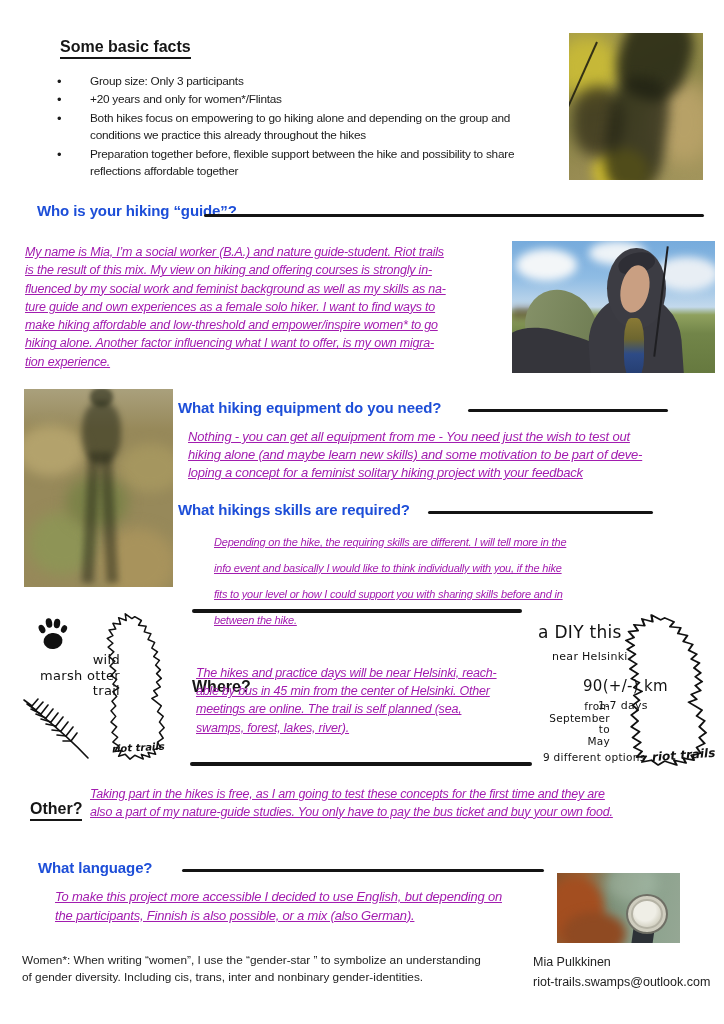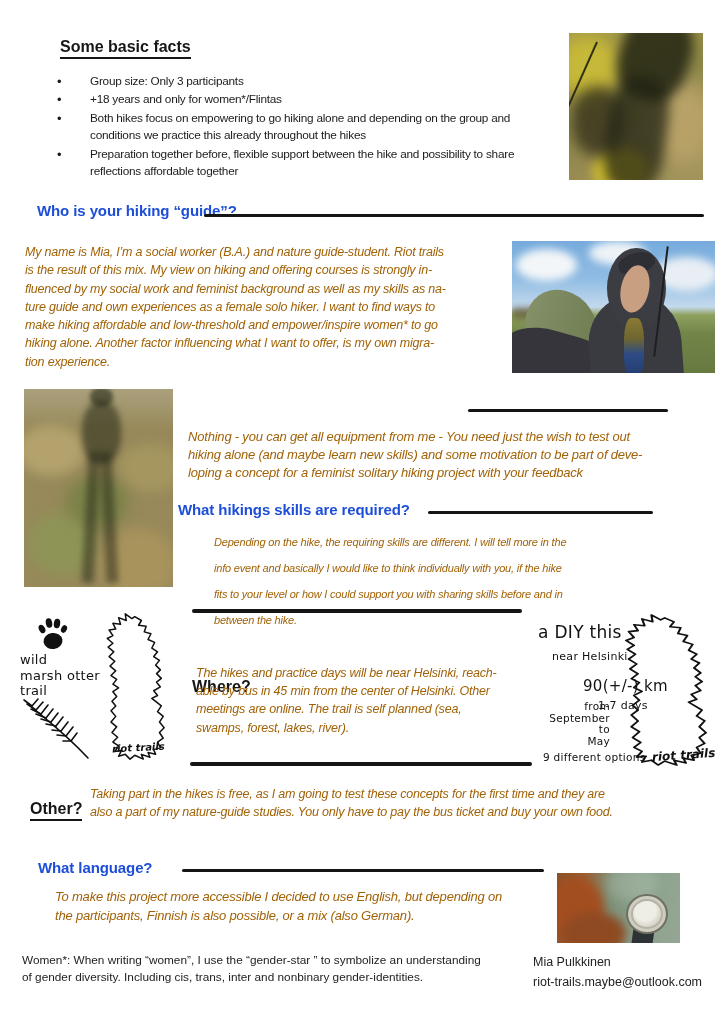--- a/index.html
+++ b/index.html
@@ -3,21 +3,21 @@
 <meta charset="utf-8">
 <style>
   html,body{margin:0;padding:0;background:#ffffff;}
   .page{position:relative;width:724px;height:1024px;background:#ffffff;overflow:hidden;
         font-family:"Liberation Sans",sans-serif;color:#1b1b1b;}
   .abs{position:absolute;}
   .h{font-weight:bold;font-size:15px;letter-spacing:-0.1px;color:#1d4ed8;}
   .h-big{font-weight:bold;font-size:16px;color:#161616;}
   .uline{border-bottom:2px solid #161616;padding-bottom:1px;}
   .rule{background:#141414;border-radius:2px;}
-  .body-it{font-style:italic;white-space:pre-line;color:#a16207;}
+  .body-it{font-style:italic;white-space:pre-line;color:#a21caf;text-decoration:underline;}
   .facts-row{display:flex;margin:0 0 0.5px 0;}
   .facts-bullet{width:33px;font-size:13px;line-height:17.8px;flex:none;}
   .facts-text{font-size:11.8px;line-height:17.8px;letter-spacing:-0.25px;white-space:pre-line;}
   .hand{font-family:"DejaVu Sans",sans-serif;color:#111;letter-spacing:0.3px;}
   .sig{font-family:"DejaVu Sans",sans-serif;font-weight:bold;font-style:italic;color:#111;}
   .photo{position:absolute;overflow:hidden;}
   .photo div{position:absolute;}
   
   .p1{background:linear-gradient(155deg,#a79d49 0%,#9a9146 22%,#8d8748 45%,#978b52 68%,#a2955c 100%);}
   .p1-moss1{left:-10%;top:2%;width:48%;height:42%;background:#c6b838;border-radius:50%;filter:blur(8px);}
@@ -69,21 +69,21 @@
 <div class="page">
 
   <div class="abs h-big uline" style="left:60px;top:38px;">Some basic facts</div>
   <div class="abs" style="left:57px;top:73px;width:525px;">
     <div class="facts-row">
       <span class="facts-bullet">•</span>
       <span class="facts-text">Group size: Only 3 participants</span>
     </div>
     <div class="facts-row">
       <span class="facts-bullet">•</span>
-      <span class="facts-text">+18 years and only for women*/Flintas</span>
+      <span class="facts-text">+20 years and only for women*/Flintas</span>
     </div>
     <div class="facts-row">
       <span class="facts-bullet">•</span>
       <span class="facts-text">Both hikes focus on empowering to go hiking alone and depending on the group and
 conditions we practice this already throughout the hikes</span>
     </div>
     <div class="facts-row">
       <span class="facts-bullet">•</span>
       <span class="facts-text">Preparation together before, flexible support between the hike and possibility to share
 reflections affordable together</span>
@@ -131,40 +131,41 @@
     <div class="p3-m3"></div>
     <div class="p3-m4"></div>
     <div class="p3-m5"></div>
     <div class="p3-rip"></div>
     <div class="p3-head"></div>
     <div class="p3-tor"></div>
     <div class="p3-l1"></div>
     <div class="p3-l2"></div>
   </div>
 
+  <div class="abs h" style="left:178px;top:399px;">What hiking equipment do you need?</div>
   <div class="abs rule" style="left:468px;top:409px;width:200px;height:3px;"></div>
   <div class="abs body-it" style="left:188px;top:428px;width:530px;font-size:13px;line-height:18.2px;letter-spacing:-0.2px;">Nothing - you can get all equipment from me - You need just the wish to test out
 hiking alone (and maybe learn new skills) and some motivation to be part of deve-
 loping a concept for a feminist solitary hiking project with your feedback</div>
 
   <div class="abs h" style="left:178px;top:501px;">What hikings skills are required?</div>
   <div class="abs rule" style="left:428px;top:511px;width:225px;height:3px;"></div>
   <div class="abs body-it" style="left:188px;top:529px;width:520px;font-size:11px;line-height:26px;letter-spacing:-0.2px;margin-left:26px;">Depending on the hike, the requiring skills are different. I will tell more in the
 info event and basically I would like to think individually with you, if the hike
 fits to your level or how I could support you with sharing skills before and in
 between the hike.</div>
 
   <svg class="abs" style="left:36px;top:616px;" width="34" height="36" viewBox="0 0 34 36">
     <ellipse cx="17" cy="25" rx="9.5" ry="8" fill="#111" transform="rotate(-8 17 25)"></ellipse>
     <ellipse cx="6" cy="13" rx="3" ry="4.4" fill="#111" transform="rotate(-28 6 13)"></ellipse>
     <ellipse cx="13" cy="7" rx="3.2" ry="4.8" fill="#111" transform="rotate(-10 13 7)"></ellipse>
     <ellipse cx="21" cy="7.5" rx="3.2" ry="4.8" fill="#111" transform="rotate(8 21 7.5)"></ellipse>
     <ellipse cx="28" cy="13" rx="2.8" ry="4" fill="#111" transform="rotate(26 28 13)"></ellipse>
   </svg>
-  <div class="abs hand" style="left:20px;top:652px;width:100px;text-align:left;font-size:13px;line-height:15.5px;">
+  <div class="abs hand" style="left:20px;top:652px;width:100px;text-align:right;font-size:13px;line-height:15.5px;">
     <div>wild</div>
     <div>marsh otter</div>
     <div>trail</div>
   </div>
   <svg class="abs" style="left:22px;top:698px;" width="72" height="62" viewBox="0 0 72 62">
     <g stroke="#111" stroke-width="1.6" stroke-linecap="round">
       <path d="M6,6 C20,18 42,34 66,60" fill="none"></path>
       <line x1="10" y1="8" x2="2" y2="2"></line>
         <line x1="10" y1="8" x2="16" y2="1"></line>
       <line x1="14" y1="12" x2="5" y2="6"></line>
@@ -226,16 +227,16 @@
     <div class="p4-b2"></div>
     <div class="p4-wl"></div>
     <div class="p4-sl"></div>
     <div class="p4-cup"></div>
   </div>
 
   <div class="abs" style="left:22px;top:952px;width:510px;font-size:11.8px;line-height:16.5px;white-space:pre-line;color:#222;">Women*: When writing “women”, I use the “gender-star ” to symbolize an understanding
 of gender diversity. Including cis, trans, inter and nonbinary gender-identities.</div>
   <div class="abs" style="left:533px;top:953px;font-size:12.5px;line-height:19.5px;color:#222;">
     <div>Mia Pulkkinen</div>
-    <div>riot-trails.maybe@outlook.com</div>
+    <div>riot-trails.swamps@outlook.com</div>
   </div>
 
 </div>
 
 </body></html>

